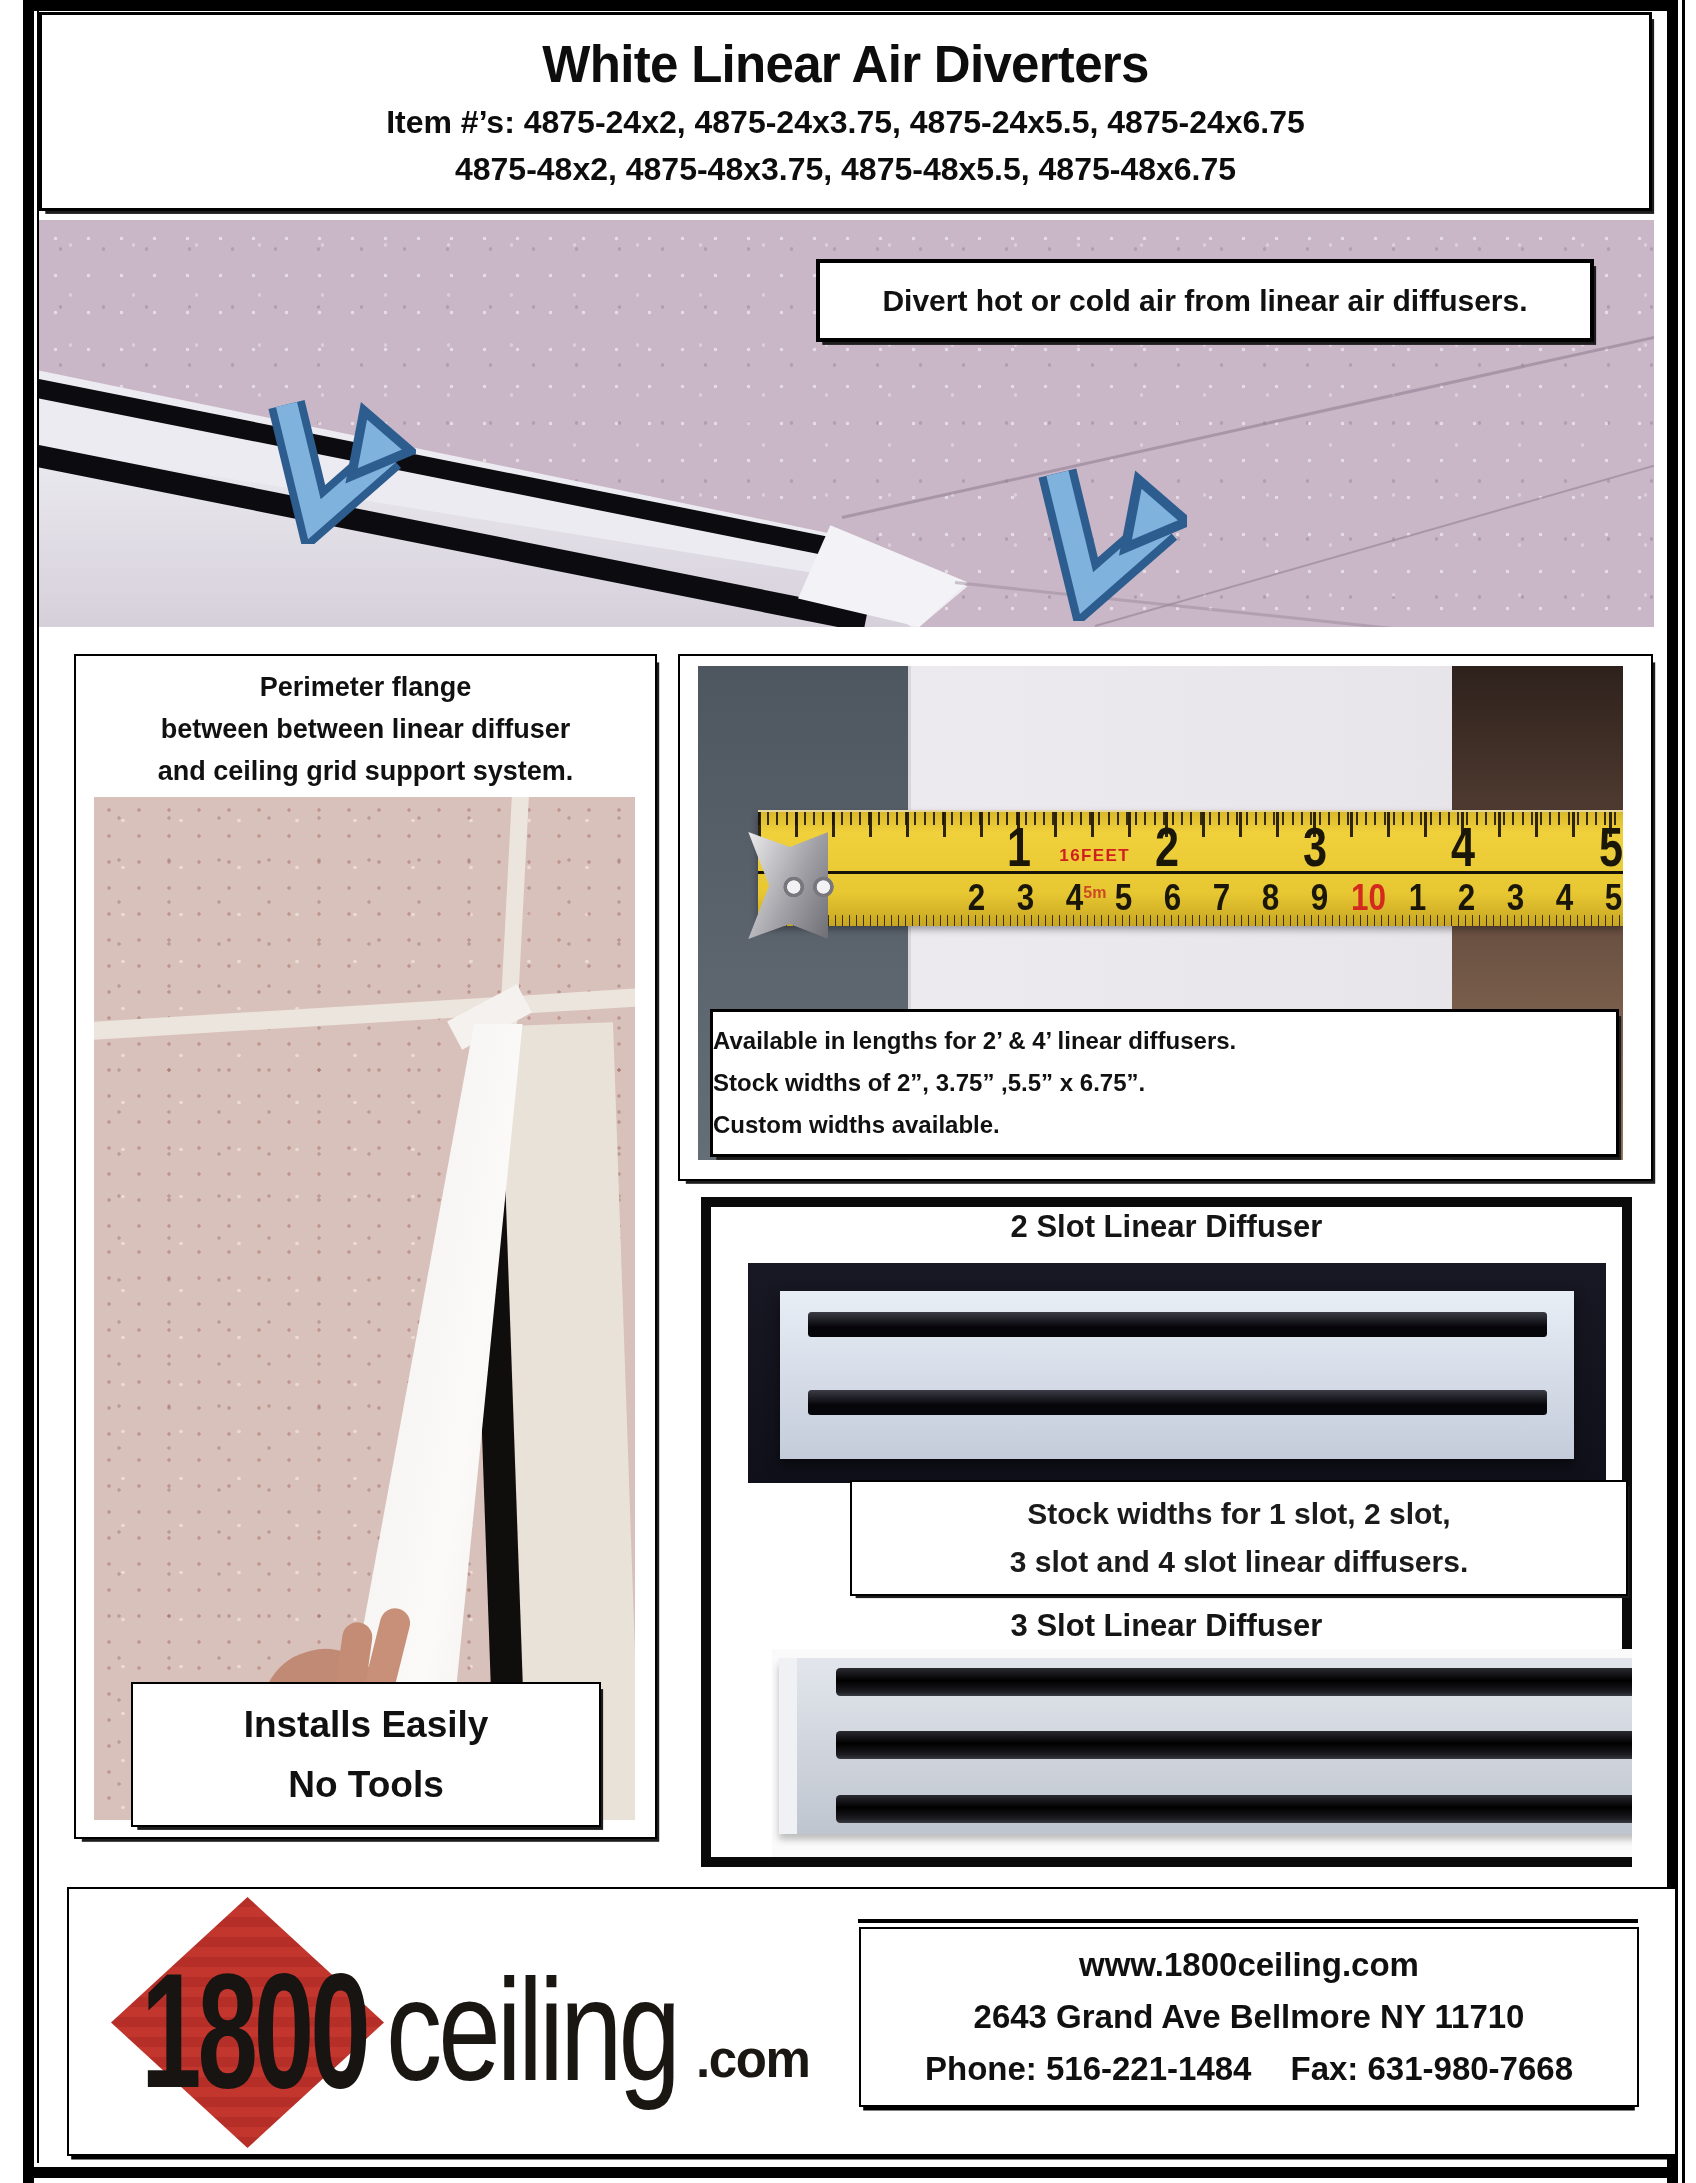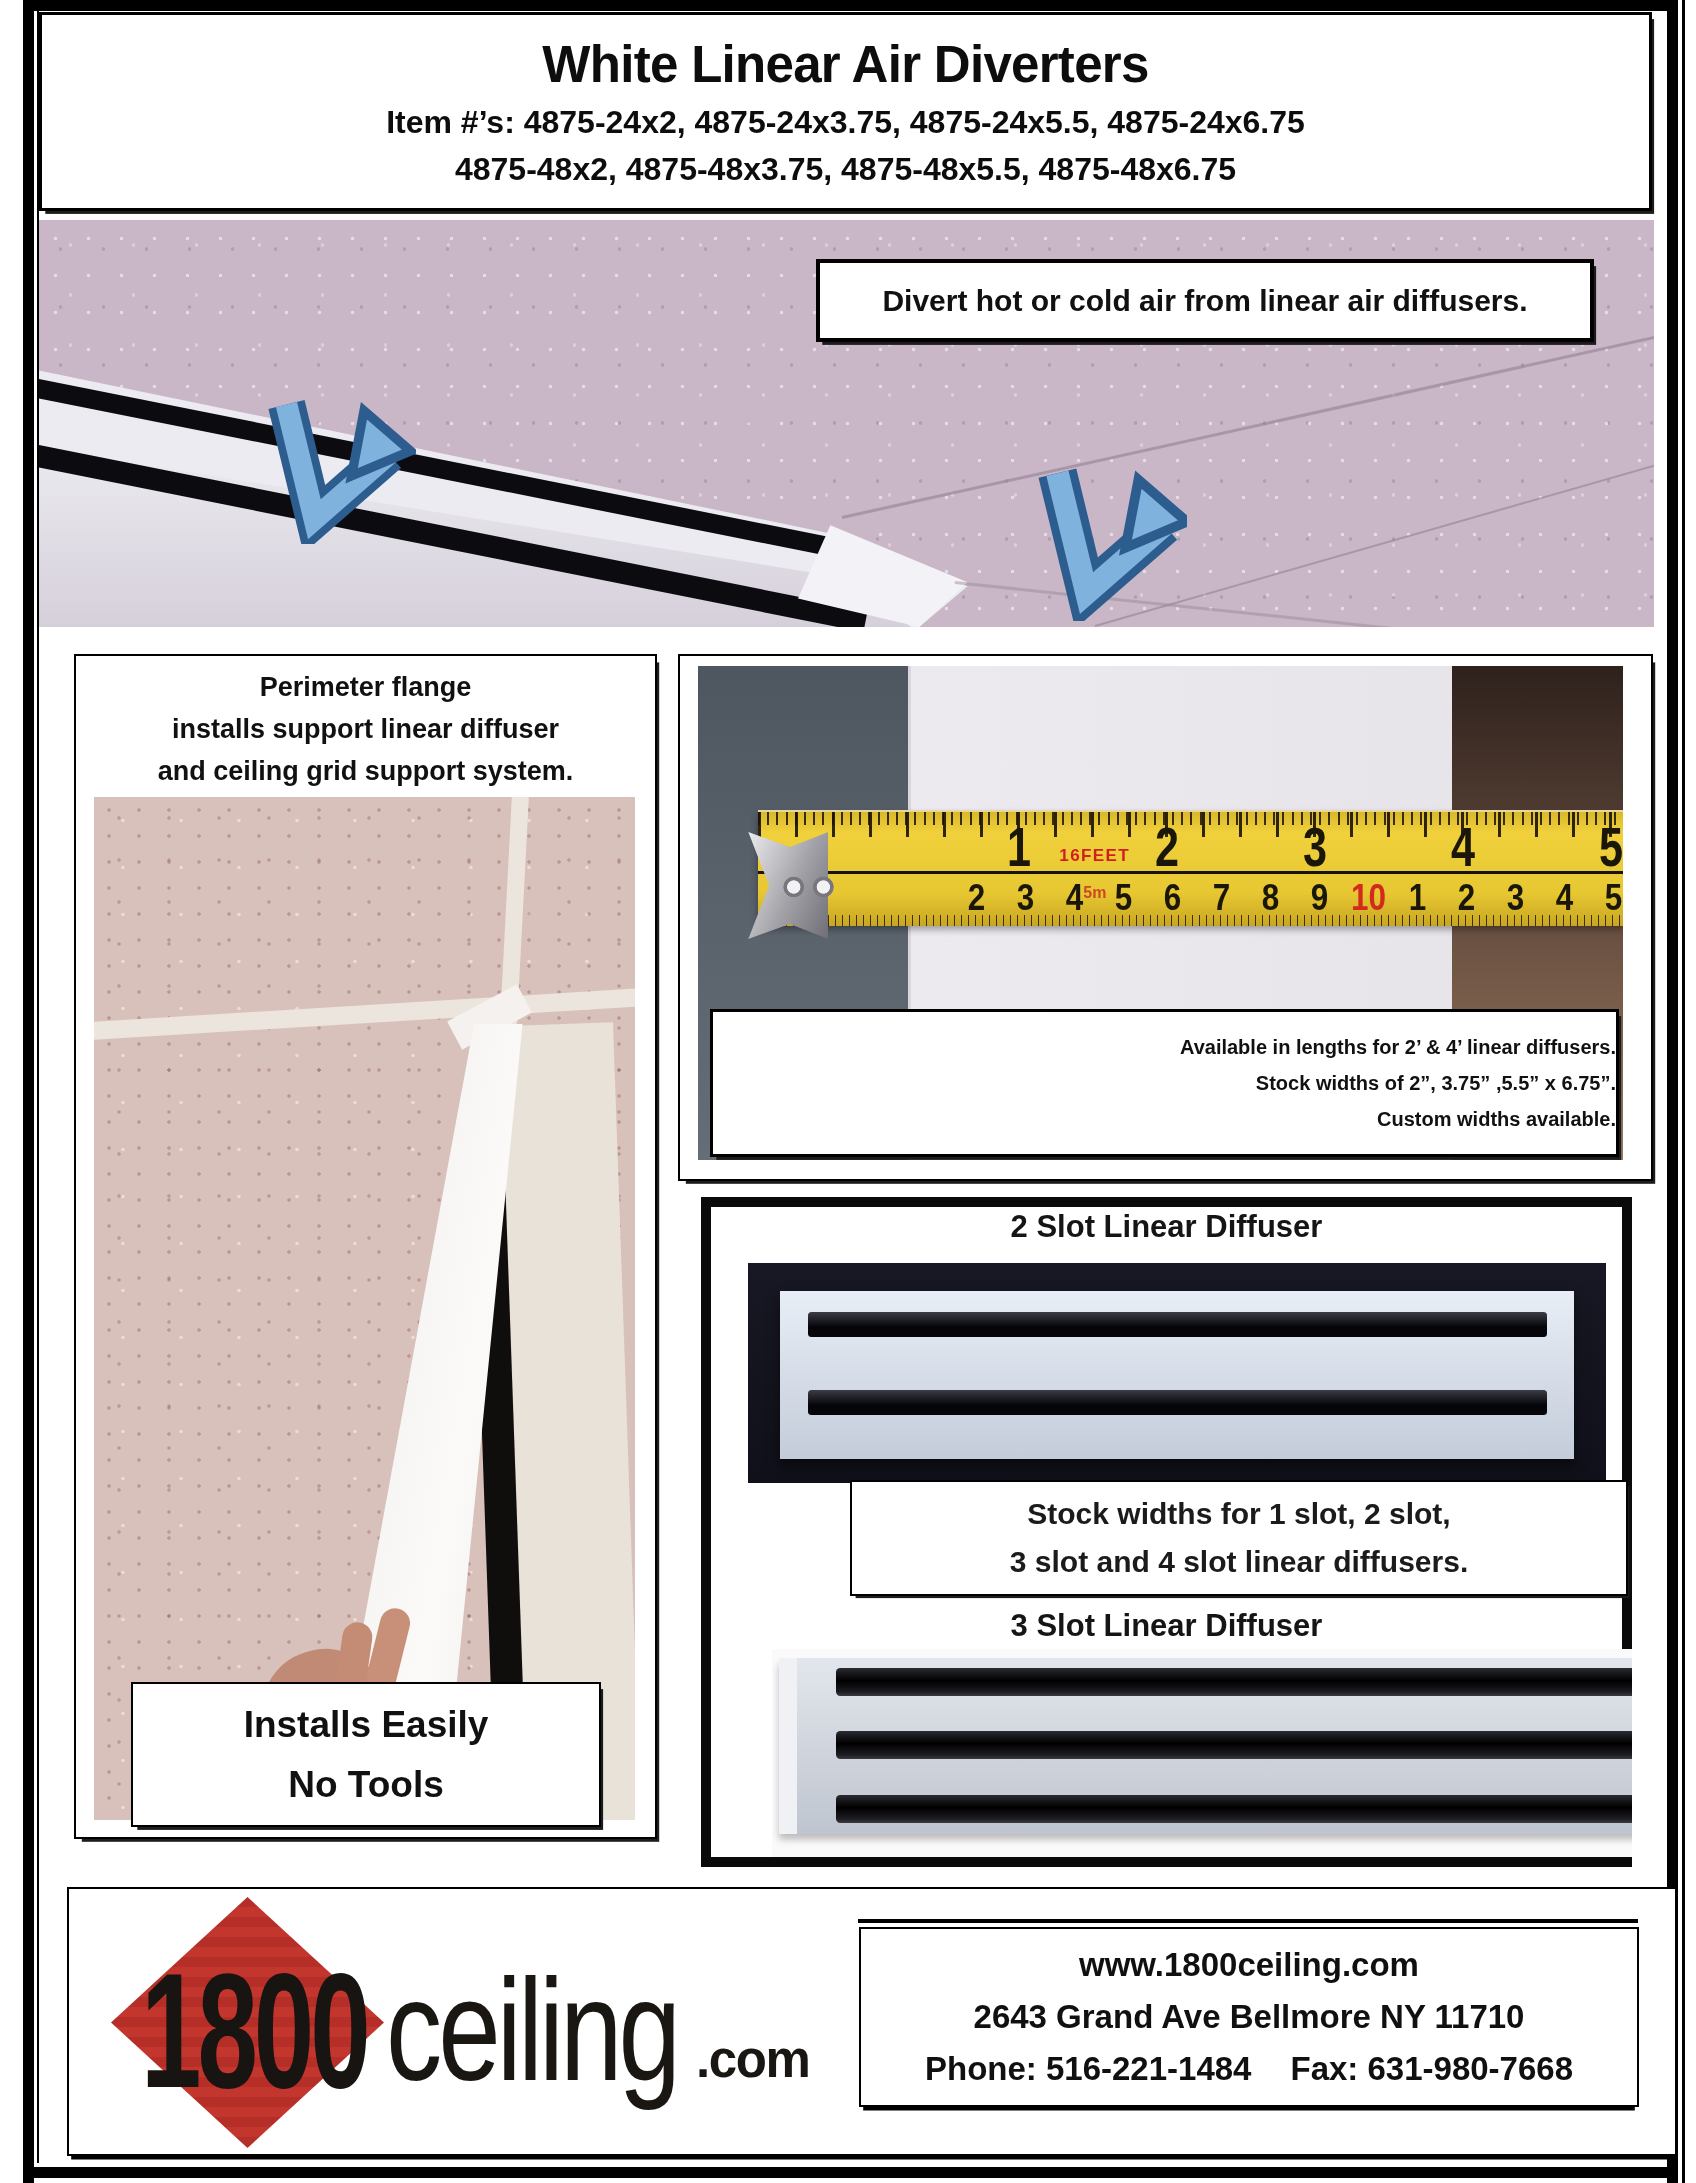--- a/index.html
+++ b/index.html
@@ -125,22 +125,22 @@
     color:#cc4a22; }
   .hook { position:absolute; left:-10px; top:20px; width:80px; height:107px;
     background:linear-gradient(115deg,#ececee,#a2a2a8 55%,#6e6e74);
     clip-path:polygon(100% 0,100% 100%,52% 86%,0 100%,26% 50%,0 0,52% 14%); }
   .hook-rivets { position:absolute; left:20px; top:61px; width:63px; height:28px;
     background:
       radial-gradient(circle at 25% 50%, #f2f2f4 0 6.3px, #77777d 7px 10px, transparent 10.6px),
       radial-gradient(circle at 72% 50%, #f2f2f4 0 6.3px, #77777d 7px 10px, transparent 10.6px); }
   .tape-caption-box { position:absolute; left:710px; top:1009px; width:909px; height:148px;
     background:#fff; border:3.5px solid #000; box-shadow:4.2px 5px 0 -2.1px #1c1c1c;
-    display:flex; flex-direction:column; align-items:flex-end; justify-content:center; gap:5.6px;
-    font-size:20px; font-weight:bold; line-height:1.5; }
+    display:flex; flex-direction:column; align-items:flex-start; justify-content:center; gap:5.6px;
+    font-size:24px; font-weight:bold; line-height:1.5; }
 
   
   .diff-panel { position:absolute; left:701px; top:1197px; width:931px; height:670px;
     background:#fff; border:10px solid #0a0a0a; }
   .diff-heading { position:absolute; left:0; width:100%; text-align:center;
     font-size:31px; font-weight:bold; color:#151515; }
   .h-2slot { top:2px; }
   .h-3slot { top:401px; }
   .photo-2slot { position:absolute; left:37px; top:56px; width:858px; height:220px;
     background:linear-gradient(180deg,#181824,#10101a); overflow:hidden; }
@@ -222,21 +222,21 @@
       <polygon points="70,14 100,40 62,56" fill="#7fb2dd" stroke="#2d5d8e" stroke-width="6"></polygon>
     </svg>
   </div>
   <div class="callout">
     <span>Divert hot or cold air from linear air diffusers.</span>
   </div>
 
   <div class="left-panel">
     <div class="left-caption">
         <div>Perimeter flange</div>
-        <div>installs support linear diffuser</div>
+        <div>between between linear diffuser</div>
         <div>and ceiling grid support system.</div>
       </div>
     <div class="left-photo speckle-pink">
       <div class="grid-h"></div>
       <div class="grid-v"></div>
       <div class="frame-band"></div>
       <div class="frame-slot"></div>
       <div class="diverter-cap"></div>
       <div class="diverter"></div>
       <div class="hand-arm"></div>

